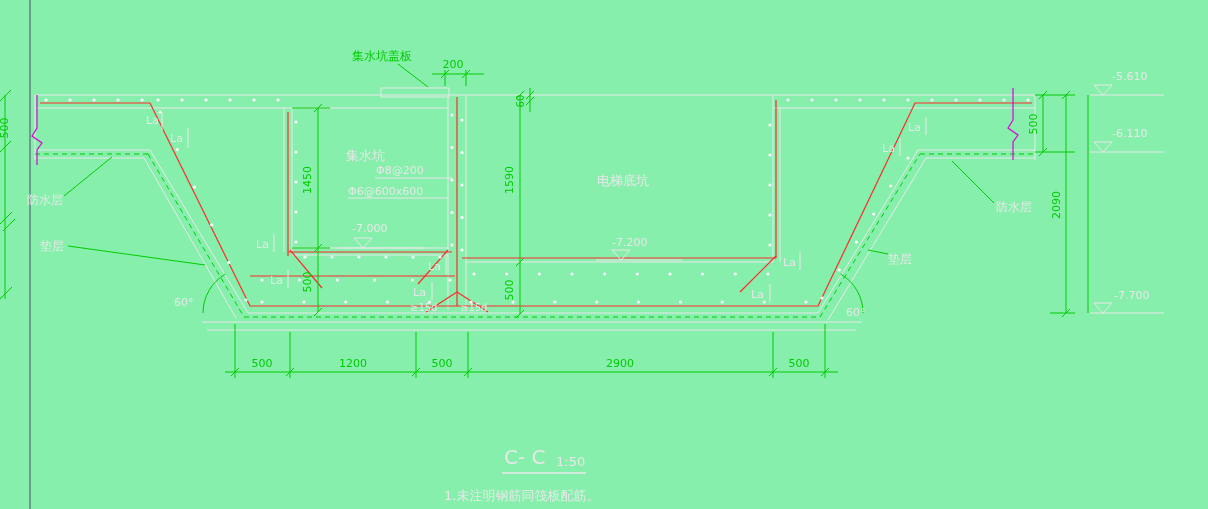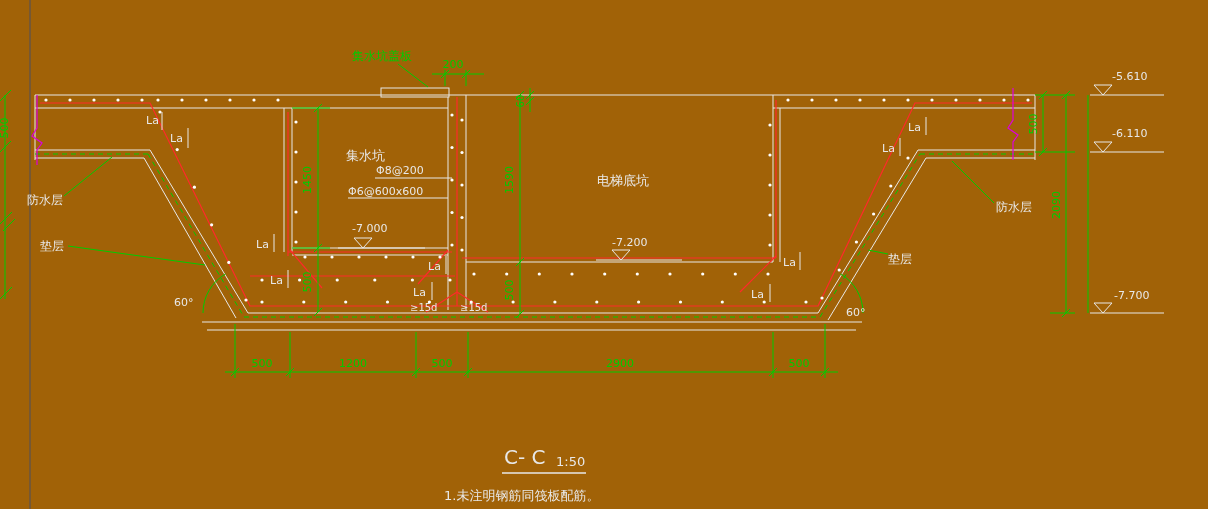--- a/index.html
+++ b/index.html
@@ -1,16 +1,16 @@
 <!DOCTYPE html>
 <html><head>
 <meta charset="utf-8">
 <style>
   html,body{margin:0;padding:0;background:#000;}
-  .canvas-wrap{position:relative;width:1208px;height:509px;background:#a16207;overflow:hidden;}
+  .canvas-wrap{position:relative;width:1208px;height:509px;background:#86efac;overflow:hidden;}
   svg{display:block;}
   svg text{font-family:"DejaVu Sans","Liberation Sans",sans-serif;}
   .t-white{fill:#e8e8e8;}
   .t-green{fill:#00cc00;}
   .f11{font-size:11px;} .f10{font-size:10px;} .f12{font-size:12px;} .f13{font-size:13px;} .f20{font-size:20px;}
   .struct{stroke:#e8e8e8;stroke-width:1;fill:none;}
   .rebar{stroke:#ff2a2a;stroke-width:1.2;fill:none;}
   .dim{stroke:#00cc00;stroke-width:1;fill:none;}
   .wp{stroke:#00cc00;stroke-width:1;fill:none;stroke-dasharray:5,4;}
   .brk{stroke:#dd00dd;stroke-width:1.2;fill:none;}

